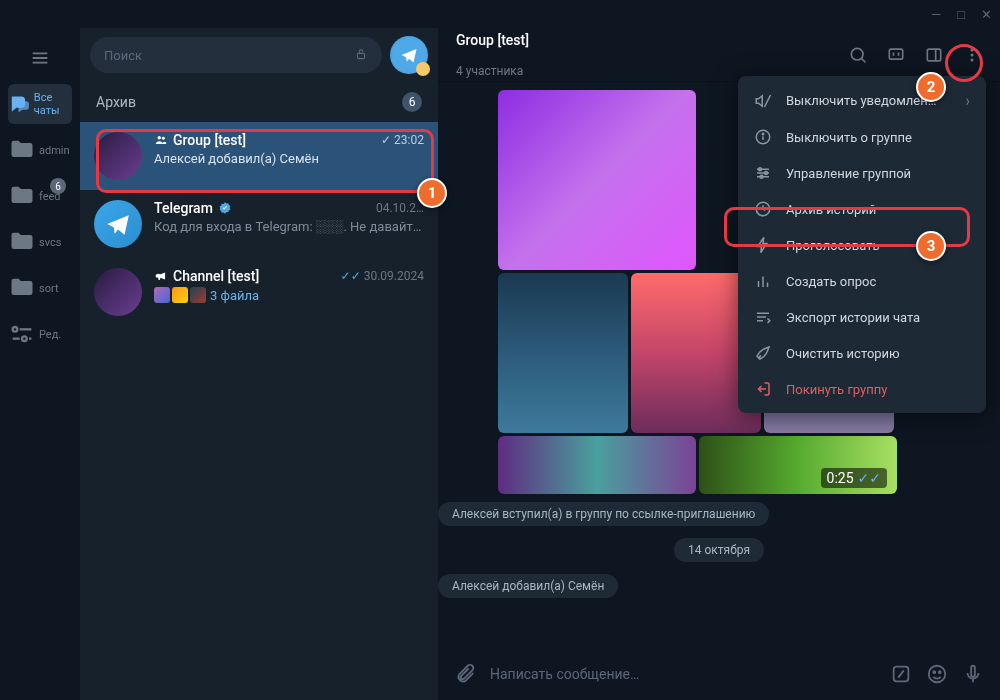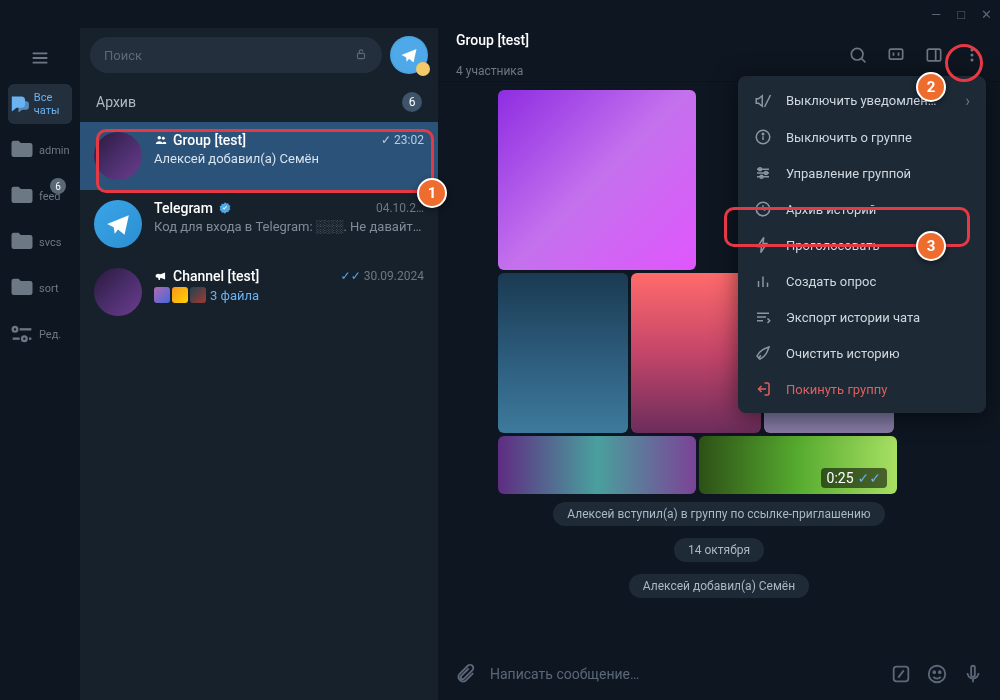--- a/index.html
+++ b/index.html
@@ -55,21 +55,21 @@
 .media-grid{margin-left:60px;width:400px}
 .media-grid .row1{display:flex;gap:3px;margin-bottom:3px}
 .media-grid .big{width:198px;height:180px;border-radius:6px}
 .media-grid .row2{display:flex;gap:3px;position:relative}
 .media-grid .med{width:130px;height:160px;border-radius:6px}
 .media-grid .row3{display:flex;gap:3px;margin-top:3px}
 .media-grid .sm{width:198px;height:58px;border-radius:6px}
 .vid-dur{position:absolute;bottom:6px;right:10px;background:rgba(0,0,0,.55);padding:2px 6px;border-radius:4px;font-size:14px;display:flex;align-items:center;gap:4px;color:#fff}
 .pill{background:#1e2a36;color:#aab7c4;padding:5px 14px;border-radius:14px;font-size:12px;display:inline-block}
 .date-sep{text-align:center;margin:12px 0}
-.sys-msg{text-align:center;margin:8px 16px}
+.sys-msg{margin:8px 0}
 .composer{height:52px;display:flex;align-items:center;padding:0 16px;gap:14px;color:#5b6878}
 .composer-input{flex:1;color:#5b6878;font-size:14px}
 .composer svg{width:22px;height:22px;cursor:pointer}
 .callout{position:absolute;border:3px solid #e63946;border-radius:10px;pointer-events:none;z-index:20}
 .callout-badge{position:absolute;width:30px;height:30px;border-radius:50%;background:#ee6c2d;border:2px solid #fff;color:#fff;display:flex;align-items:center;justify-content:center;font-weight:700;font-size:15px;z-index:25;box-shadow:0 2px 6px rgba(0,0,0,.4)}
 .verified{color:#4fa9e8}
 </style>
 </head>
 <body>
 

